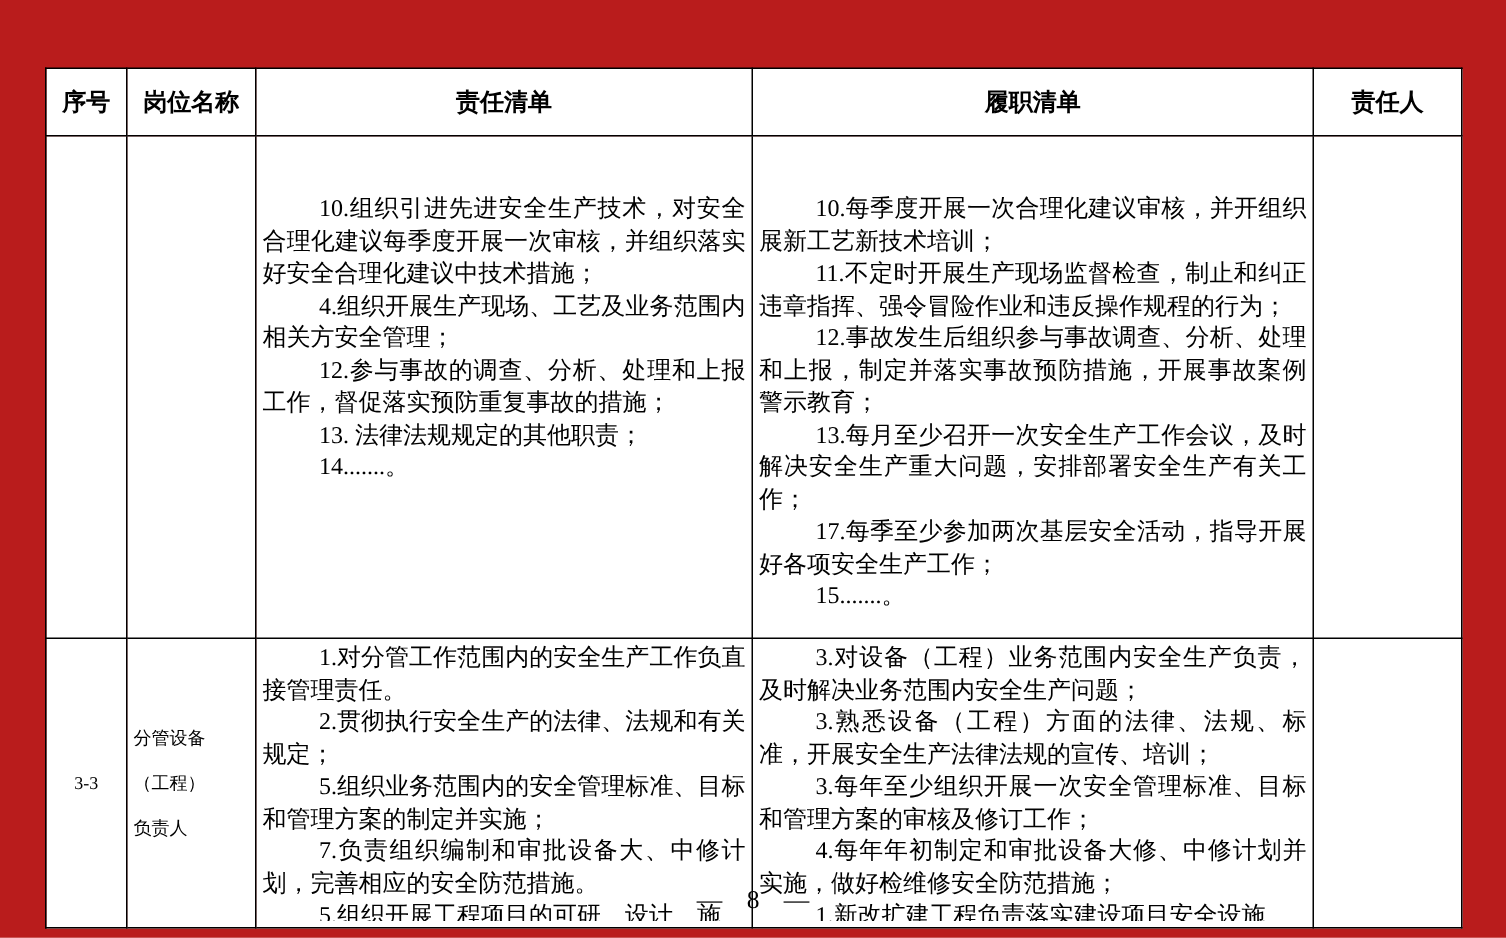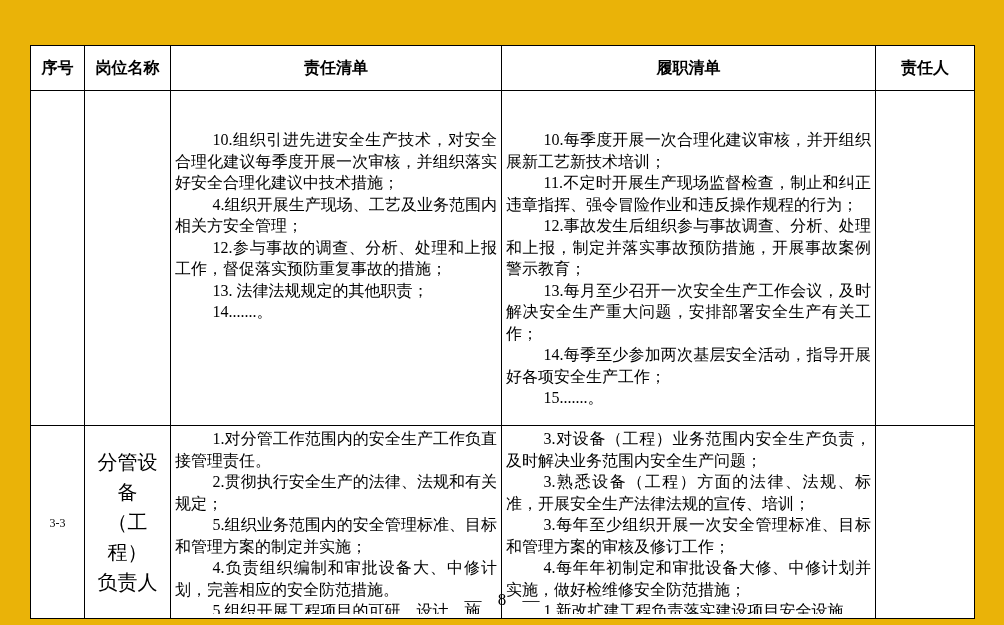--- a/index.html
+++ b/index.html
@@ -5,21 +5,21 @@
   html, body { margin: 0; padding: 0; }
   body {
     font-family: "Liberation Serif", "DejaVu Serif", serif;
     background: #ffffff;
     color: #000000;
   }
   .page {
     position: relative;
     width: 1004px;
     height: 625px;
-    background: #eab308;
+    background: #b91c1c;
     overflow: hidden;
   }
   table.duty-table {
     position: absolute;
     left: 30px;
     top: 45px;
     width: 944px;
     border-collapse: collapse;
     table-layout: fixed;
   }
@@ -53,23 +53,23 @@
   .clip.r2 { height: 186px; }
   .para {
     margin: 0;
     text-indent: 2.35em;
     text-align: justify;
     line-height: 21.5px;
     word-break: break-all;
   }
   .pos-line {
     text-indent: 0;
-    text-align: center;
+    text-align: left;
     line-height: 30px;
-    font-size: 20px;
+    font-size: 12px;
   }
   .seq-text {
     font-size: 12px;
   }
   .footer {
     position: absolute;
     left: 0;
     top: 590px;
     width: 100%;
     text-align: center;
@@ -114,41 +114,41 @@
               <p class="para">13. 法律法规规定的其他职责；</p>
               <p class="para">14.......。</p>
             </div>
         </td>
         <td class="cell-text">
           <div class="clip r1">
               <p class="para">10.每季度开展一次合理化建议审核，并开组织展新工艺新技术培训；</p>
               <p class="para">11.不定时开展生产现场监督检查，制止和纠正违章指挥、强令冒险作业和违反操作规程的行为；</p>
               <p class="para">12.事故发生后组织参与事故调查、分析、处理和上报，制定并落实事故预防措施，开展事故案例警示教育；</p>
               <p class="para">13.每月至少召开一次安全生产工作会议，及时解决安全生产重大问题，安排部署安全生产有关工作；</p>
-              <p class="para">14.每季至少参加两次基层安全活动，指导开展好各项安全生产工作；</p>
+              <p class="para">17.每季至少参加两次基层安全活动，指导开展好各项安全生产工作；</p>
               <p class="para">15.......。</p>
             </div>
         </td>
         <td class="cell-center"></td>
       </tr>
       <tr style="height:193px;">
         <td class="cell-center">
           <span class="seq-text">3-3</span>
         </td>
         <td class="cell-center">
             <div class="pos-line">分管设备</div>
             <div class="pos-line">（工程）</div>
             <div class="pos-line">负责人</div>
           </td>
         <td class="cell-text">
           <div class="clip r2">
               <p class="para">1.对分管工作范围内的安全生产工作负直接管理责任。</p>
               <p class="para">2.贯彻执行安全生产的法律、法规和有关规定；</p>
               <p class="para">5.组织业务范围内的安全管理标准、目标和管理方案的制定并实施；</p>
-              <p class="para">4.负责组织编制和审批设备大、中修计划，完善相应的安全防范措施。</p>
+              <p class="para">7.负责组织编制和审批设备大、中修计划，完善相应的安全防范措施。</p>
               <p class="para">5.组织开展工程项目的可研、设计、施</p>
             </div>
         </td>
         <td class="cell-text">
           <div class="clip r2">
               <p class="para">3.对设备（工程）业务范围内安全生产负责，及时解决业务范围内安全生产问题；</p>
               <p class="para">3.熟悉设备（工程）方面的法律、法规、标准，开展安全生产法律法规的宣传、培训；</p>
               <p class="para">3.每年至少组织开展一次安全管理标准、目标和管理方案的审核及修订工作；</p>
               <p class="para">4.每年年初制定和审批设备大修、中修计划并实施，做好检维修安全防范措施；</p>
               <p class="para">1.新改扩建工程负责落实建设项目安全设施</p>

